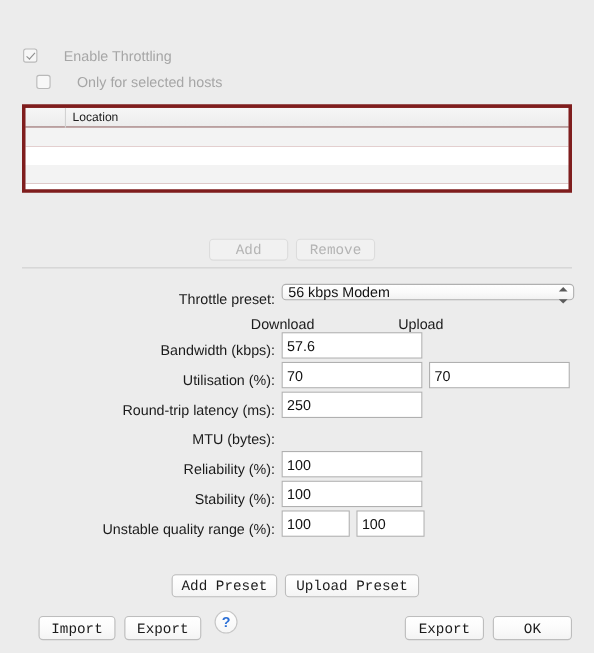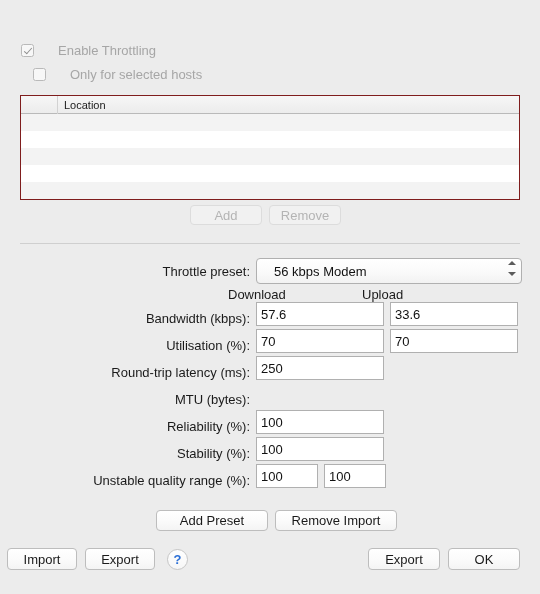--- a/index.html
+++ b/index.html
@@ -100,23 +100,23 @@
     user-select: none;
     white-space: nowrap;
   }
 
   
   .table {
     position: absolute;
     left: 20px;
     top: 95px;
     width: 500px;
-    height: 105px;
-    box-sizing: border-box;
-    border: 1px solid #7f1d1d;
+    height: 80px;
+    box-sizing: border-box;
+    border: 3px solid #7f1d1d;
     background: #7f1d1d;
     overflow: hidden;
   }
   .table-head {
     height: 18px;
     background: linear-gradient(to bottom, #f6f6f6 0%, #ececec 100%);
     border-bottom: 1px solid #b9b9b9;
     display: flex;
     align-items: center;
     box-sizing: border-box;
@@ -141,29 +141,30 @@
   }
   .trow.odd  { background: #f3f3f3; }
   .trow.even { background: #ffffff; }
 
   
   .btn {
     box-sizing: border-box;
     border: 1px solid #bdbdbd;
     border-radius: 4px;
     background: linear-gradient(to bottom, #ffffff 0%, #fbfbfb 50%, #f4f4f4 100%);
-    font-family: Liberation Sans, sans-serif;
+    font-family: Liberation Mono, monospace;
     font-size: 13px;
     color: #1a1a1a;
     display: inline-flex;
     align-items: center;
     justify-content: center;
     white-space: nowrap;
     padding: 0 10px;
     user-select: none;
+    margin-top: 12px;
   }
   .btn.disabled {
     color: #b4b4b4;
     background: #f1f1f1;
     border-color: #dcdcdc;
   }
   .addrow {
     position: absolute;
     left: 190px;
     top: 205px;
@@ -225,30 +226,30 @@
   .gap { width: 6px; }
 
   .select-wrap {
     position: relative;
     width: 266px;
     height: 21px;
     box-sizing: border-box;
   }
   .select {
     width: 266px;
-    height: 26px;
+    height: 15px;
     box-sizing: border-box;
     border: 1px solid #b0b0b0;
     border-radius: 4px;
     background: linear-gradient(to bottom, #ffffff 0%, #fafafa 55%, #f2f2f2 100%);
     font-size: 13px;
     color: #111111;
     display: flex;
     align-items: center;
-    padding-left: 17px;
+    padding-left: 5px;
     user-select: none;
   }
   .stepper {
     position: absolute;
     right: 6px;
     top: 3px;
     width: 9px;
     height: 15px;
     display: flex;
     flex-direction: column;
@@ -281,34 +282,34 @@
 
   
   .presetrow {
     position: absolute;
     left: 156px;
     top: 510px;
     display: flex;
     gap: 7px;
   }
   .presetrow .btn { height: 21px; }
-  .btn-addpreset    { width: 112px; padding: 0; }
+  .btn-addpreset    { width: 96px; padding: 0; }
   .btn-removepreset { width: 122px; padding: 0; }
 
   
   .bottombar {
     position: absolute;
     left: 0;
     top: 548px;
     width: 540px;
     height: 28px;
   }
   .bb-left {
     position: absolute;
-    left: 7px;
+    left: 35px;
     top: 0;
     display: flex;
     align-items: center;
     gap: 8px;
   }
   .bb-left .btn { height: 22px; width: 70px; padding: 0; }
   .help {
     width: 21px;
     height: 21px;
     border-radius: 50%;
@@ -390,21 +391,20 @@
         <div class="spacer"></div>
         <div class="ch">Download</div>
         <div class="chgap"></div>
         <div class="ch">Upload</div>
       </div>
 
       <div class="frow">
         <div class="flabel">Bandwidth (kbps):</div>
         <input class="input wide" type="text" value="57.6" style="">
         <div class="gap"></div>
-        <input class="input wide" type="text" value="33.6" style="">
       </div>
 
       <div class="frow">
         <div class="flabel">Utilisation (%):</div>
         <input class="input wide" type="text" value="70" style="">
         <div class="gap"></div>
         <input class="input wide" type="text" value="70" style="">
       </div>
 
       <div class="frow">
@@ -430,21 +430,21 @@
         <div class="flabel">Unstable quality range (%):</div>
         <input class="input small" type="text" value="100" style="">
         <div class="gap"></div>
         <input class="input small" type="text" value="100" style="">
       </div>
 
     </div>
 
     <div class="presetrow">
       <span class="btn btn-addpreset">Add Preset</span>
-      <span class="btn btn-removepreset">Remove Import</span>
+      <span class="btn btn-removepreset">Upload Preset</span>
     </div>
 
     <div class="bottombar">
       <div class="bb-left">
         <span class="btn">Import</span>
         <span class="btn">Export</span>
         <span class="help">?</span>
       </div>
       <div class="bb-right">
         <span class="btn">Export</span>

